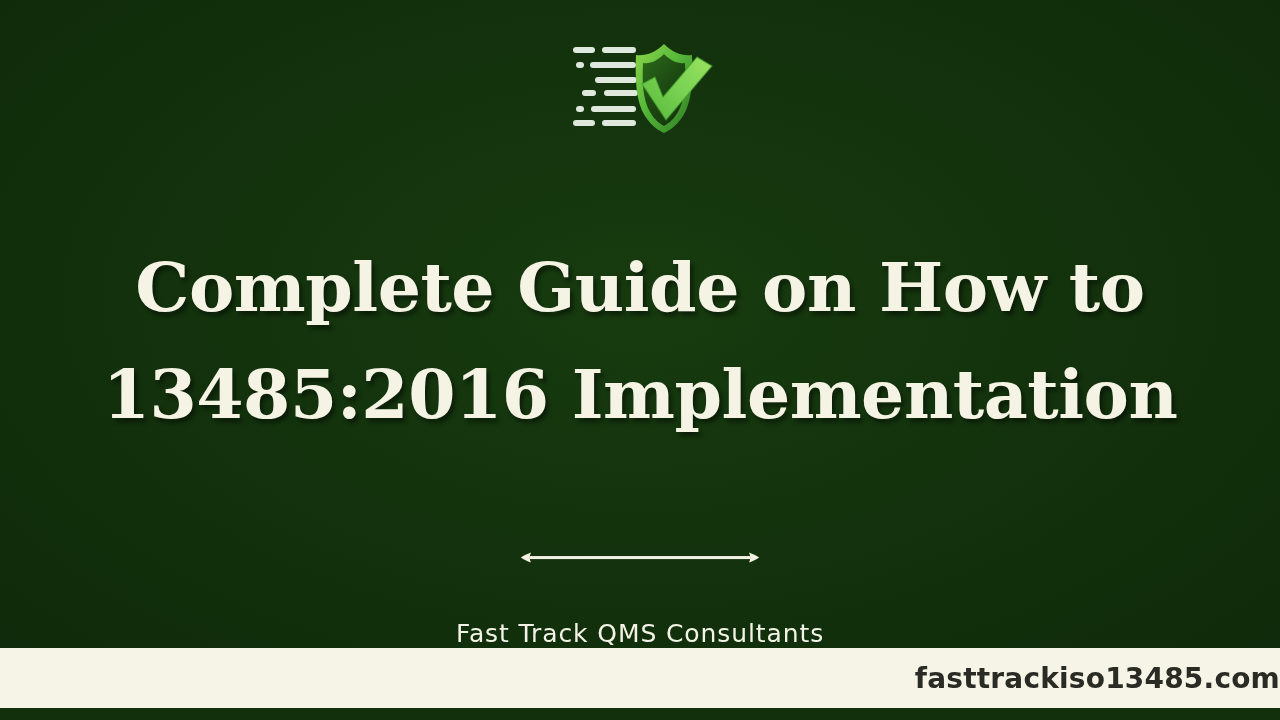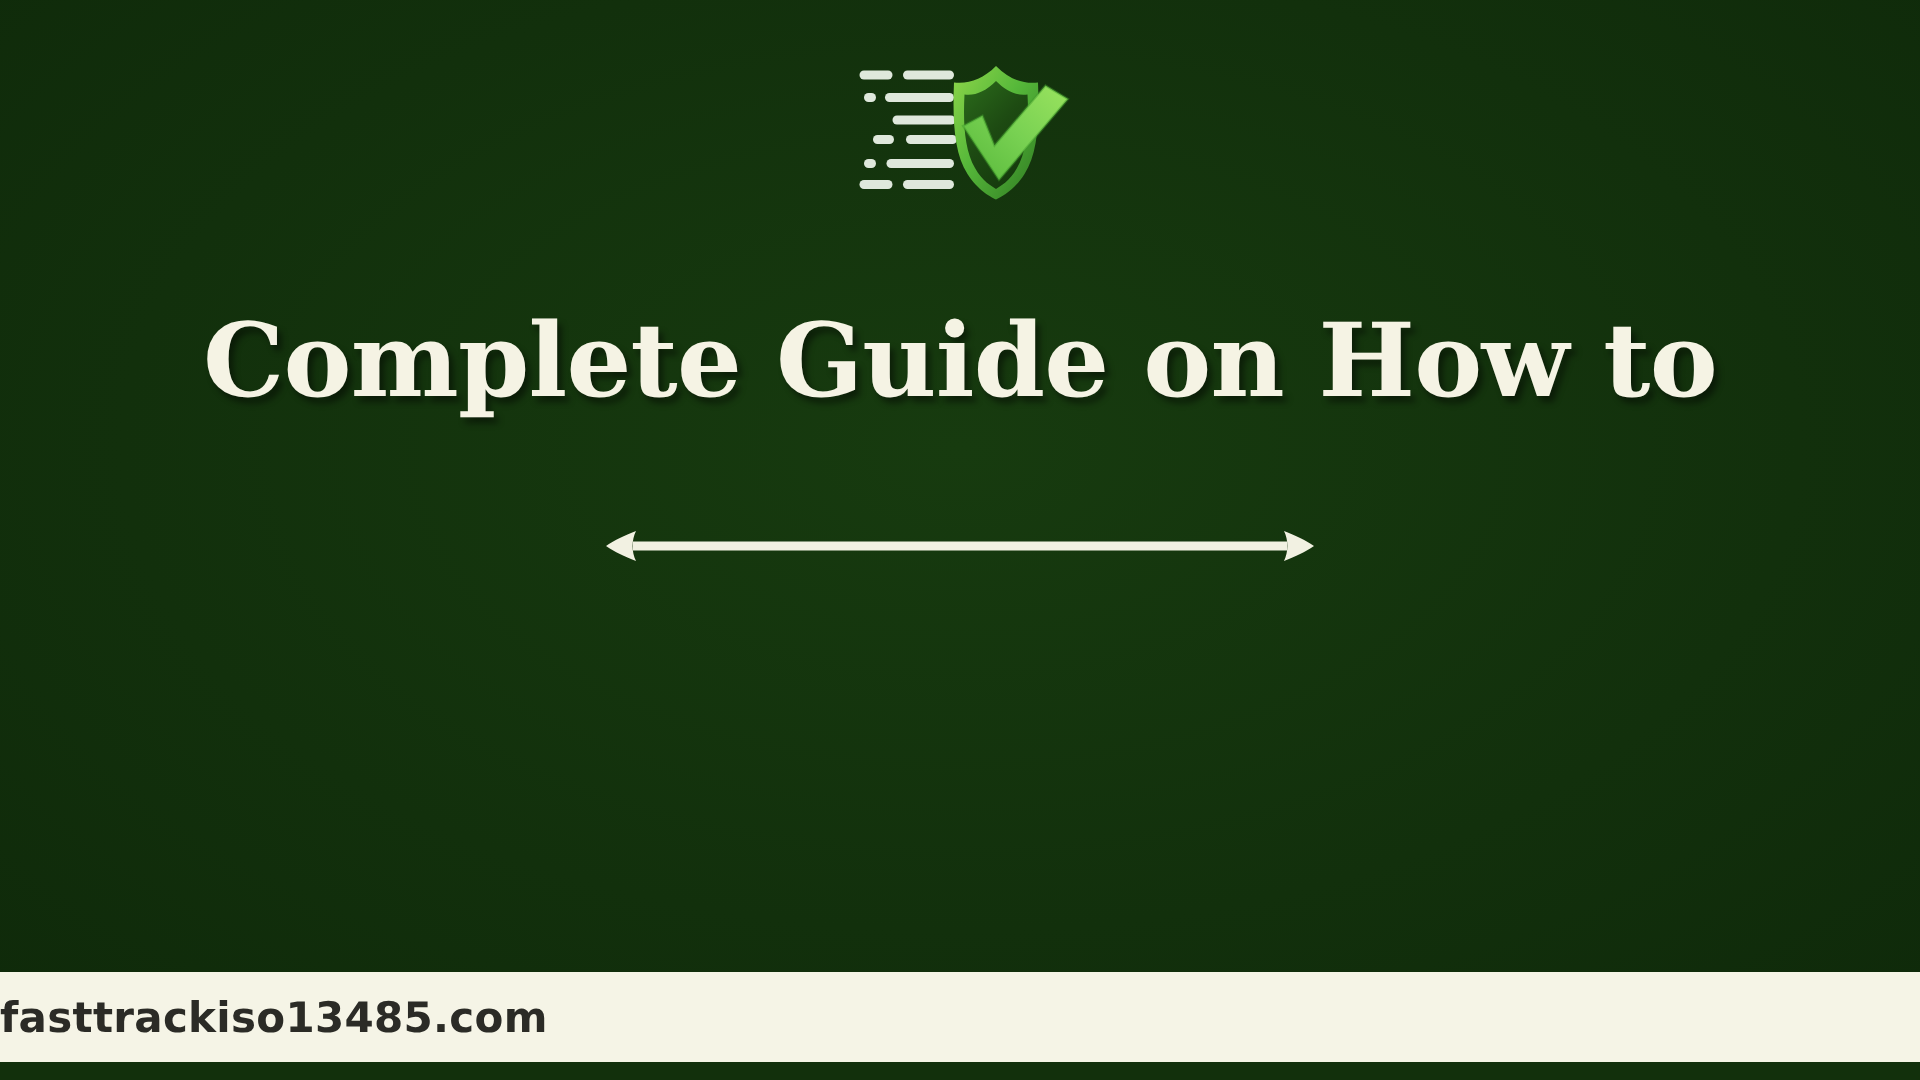--- a/index.html
+++ b/index.html
@@ -28,20 +28,21 @@
     position: relative;
     width: 100%;
     height: 648px;
     background:
       radial-gradient(ellipse 900px 520px at 50% 46%, #173b0f 0%, #12300c 62%, #0f2a0a 100%);
     display: flex;
     flex-direction: column;
     align-items: center;
     box-sizing: border-box;
     padding-top: 40px;
+    gap: 46px;
   }
 
   
   .logo-wrap {
     position: relative;
     width: 160px;
     height: 96px;
     display: flex;
     align-items: center;
     justify-content: center;
@@ -82,21 +83,21 @@
     text-align: center;
   }
 
   
   .footer {
     width: 100%;
     height: 60px;
     background: #f5f4e6;
     display: flex;
     align-items: center;
-    justify-content: flex-start;
+    justify-content: flex-end;
   }
   .footer-url {
     font-family: "DejaVu Sans", "Liberation Sans", sans-serif;
     font-size: 28px;
     font-weight: 700;
     letter-spacing: 0.2px;
     color: #2b2b26;
   }
 </style>
 </head>
@@ -149,28 +150,30 @@
 
         <g>
           <path d="M82 44 L95 37 L103 57 L137 17 L152 26 L106 80 Z" fill="url(#checkGrad)"></path>
           <path d="M82 44 L95 37 L103 57 L137 17 L152 26 L106 80 Z" fill="none" stroke="#3f9a2b" stroke-width="1.5" opacity="0.45"></path>
         </g>
       </svg>
     </div>
 
     <h1 class="title">
       <span class="title-line">Complete Guide on How to</span>
+      <span class="title-line">13485:2016 Implementation</span>
     </h1>
 
     <svg class="divider" viewBox="0 0 492 26">
       <rect x="28" y="10" width="436" height="6" fill="#f2f1e2"></rect>
       <path d="M30 3 C 22 6, 16 9, 10 13 C 16 17, 22 20, 30 23 C 27 17, 27 9, 30 3 Z" fill="#f2f1e2"></path>
       <path d="M462 3 C 470 6, 476 9, 482 13 C 476 17, 470 20, 462 23 C 465 17, 465 9, 462 3 Z" fill="#f2f1e2"></path>
     </svg>
 
+    <div class="subtitle">Fast Track QMS Consultants</div>
 
   </div>
 
   <div class="footer">
     <span class="footer-url">fasttrackiso13485.com</span>
   </div>
 
 </div>
 
 </body></html>

